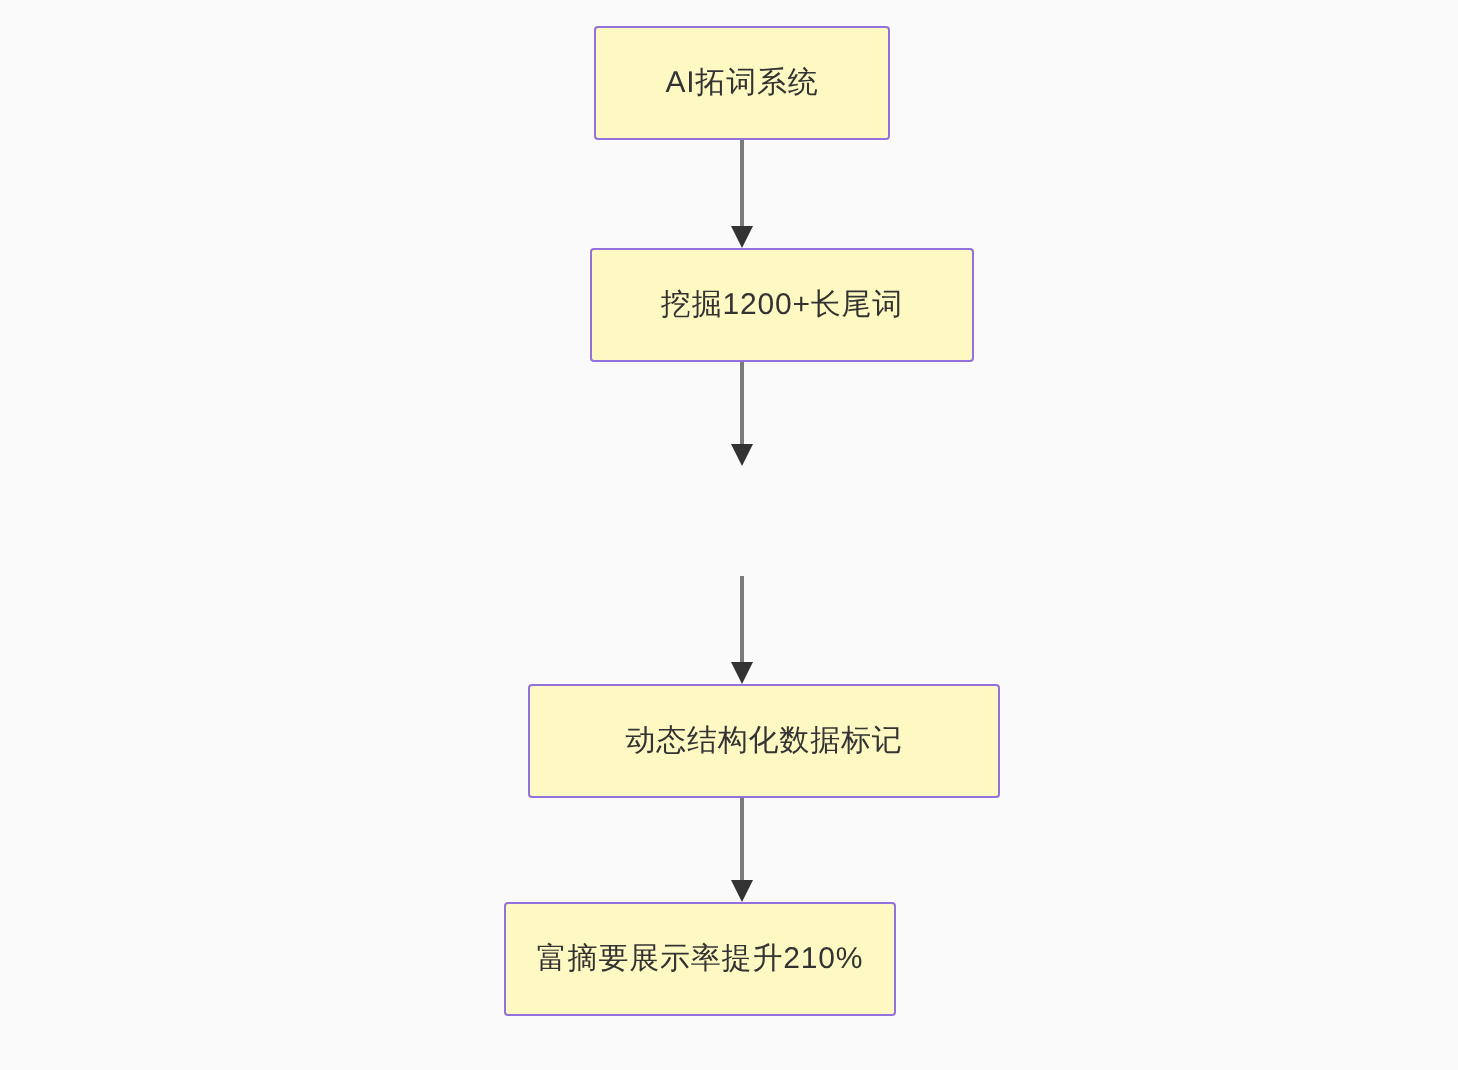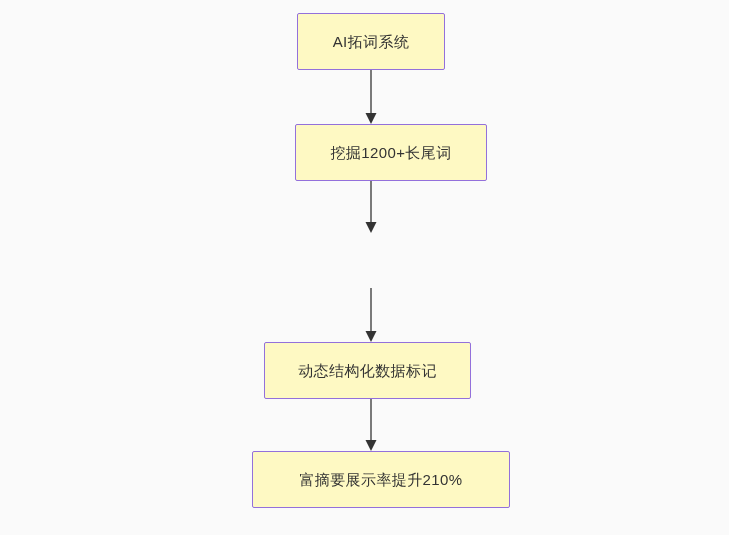--- a/index.html
+++ b/index.html
@@ -78,21 +78,21 @@
 
   <div class="node" style="left:297px; top:13px; width:148px; height:57px;">
     <span class="node-label">AI拓词系统</span>
   </div>
 
   <div class="node" style="left:275px; top:124px; width:192px; height:57px;margin-left:20px;">
     <span class="node-label">挖掘1200+长尾词</span>
   </div>
 
 
-  <div class="node" style="left:264px; top:342px; width:207px; height:57px;">
+  <div class="node" style="left:264px; top:342px; width:236px; height:57px;">
     <span class="node-label">动态结构化数据标记</span>
   </div>
 
-  <div class="node" style="left:252px; top:451px; width:258px; height:57px;align-items:center;">
+  <div class="node" style="left:252px; top:451px; width:196px; height:57px;align-items:center;">
     <span class="node-label">富摘要展示率提升210%</span>
   </div>
 
 </div>
 
 </body></html>

